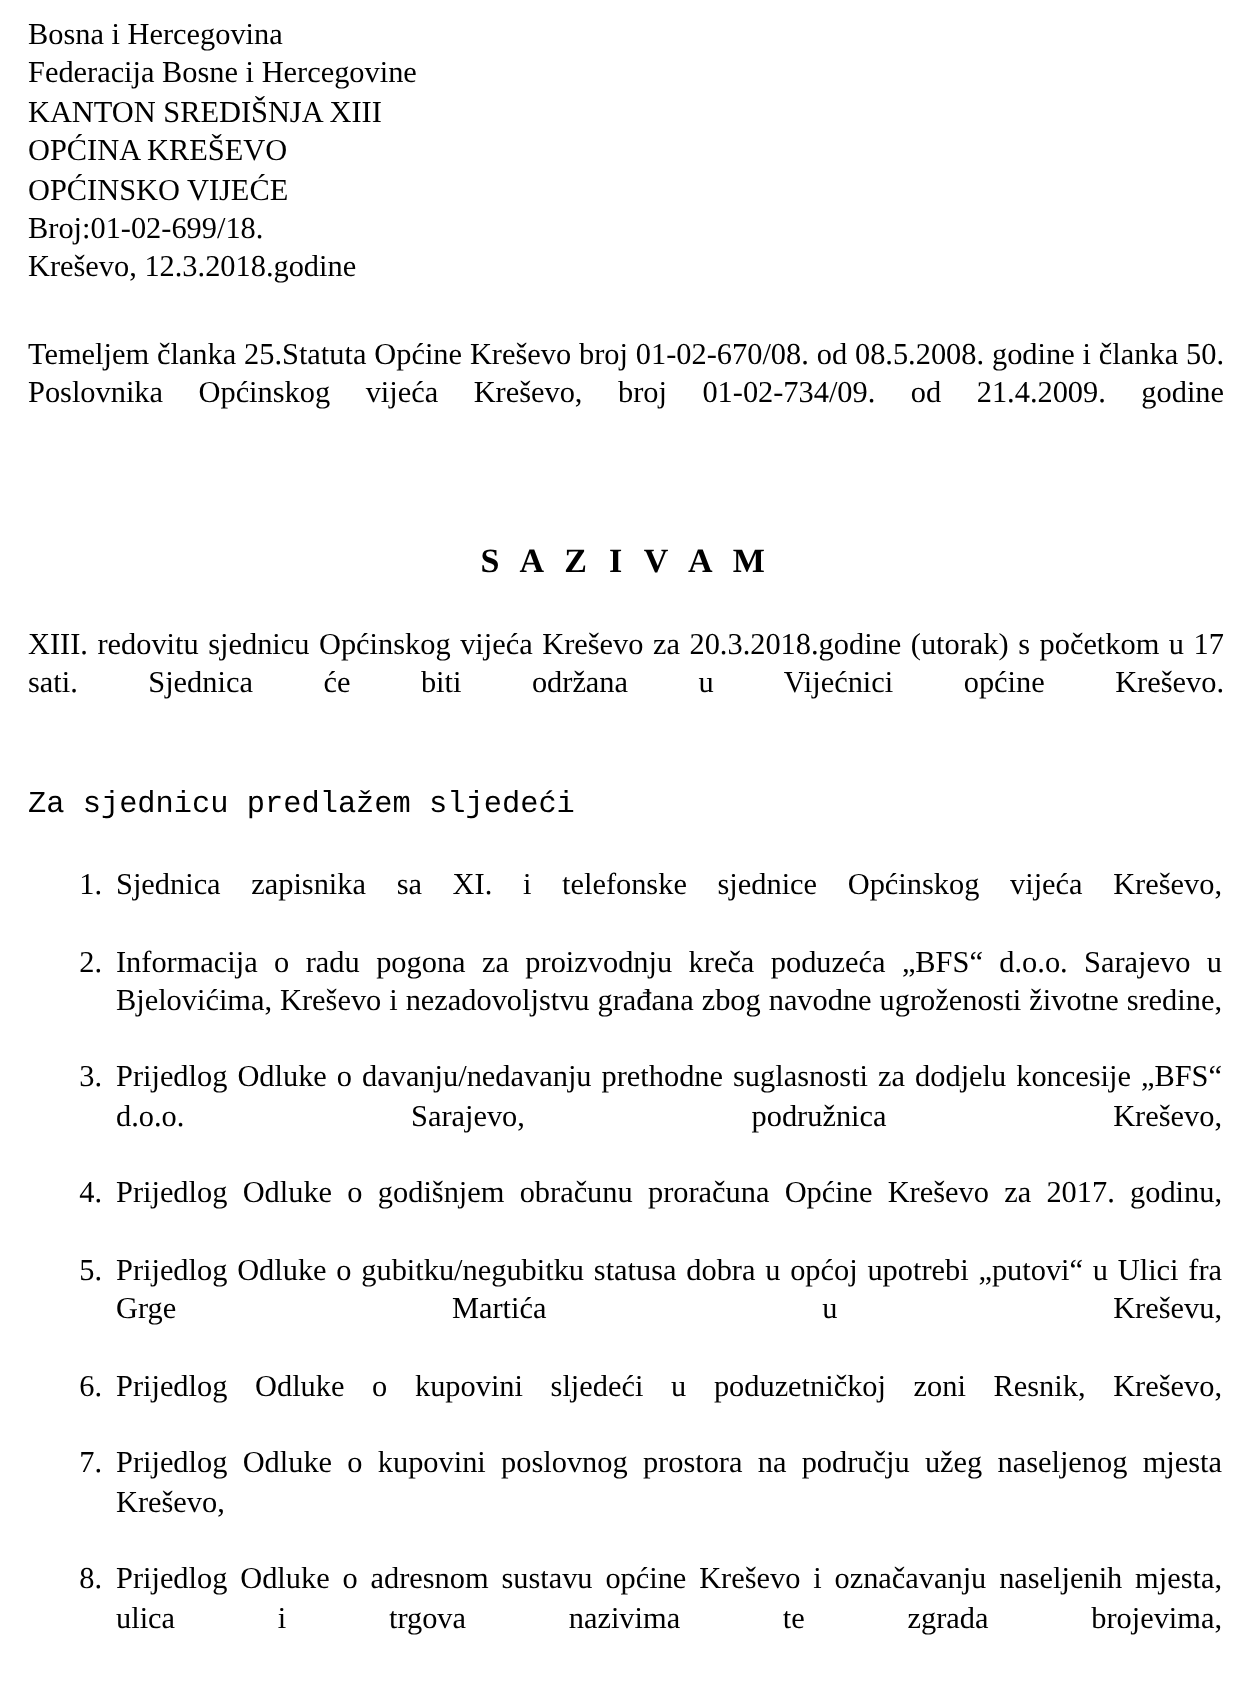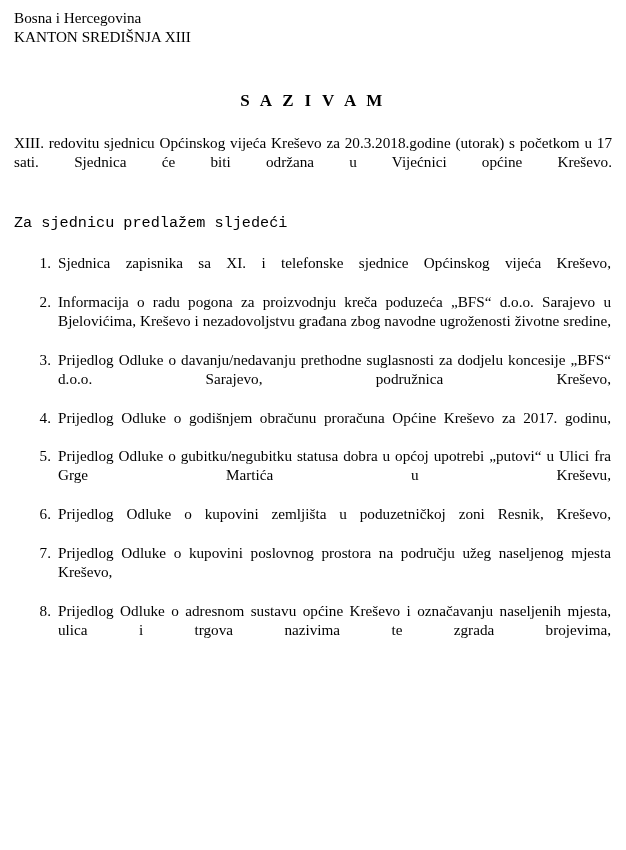--- a/index.html
+++ b/index.html
@@ -115,23 +115,29 @@
     content: none;
   }
 </style>
 </head>
 <body>
 
 <div class="page">
 
   <div class="letterhead">
     <div class="lh-line">Bosna i Hercegovina</div>
+    <div class="lh-line">Federacija Bosne i Hercegovine</div>
     <div class="lh-line">KANTON SREDIŠNJA XIII</div>
+    <div class="lh-line">OPĆINA KREŠEVO</div>
+    <div class="lh-line">OPĆINSKO VIJEĆE</div>
+    <div class="lh-line">Broj:01-02-699/18.</div>
+    <div class="lh-line">Kreševo, 12.3.2018.godine</div>
   </div>
 
+  <p class="para para-legal">Temeljem članka 25.Statuta Općine Kreševo broj 01-02-670/08. od 08.5.2008. godine i članka 50. Poslovnika Općinskog vijeća Kreševo, broj 01-02-734/09. od 21.4.2009. godine</p>
 
   <h2 class="heading heading-sazivam">S A Z I V A M</h2>
 
   <p class="para para-session">XIII. redovitu sjednicu Općinskog vijeća Kreševo za 20.3.2018.godine (utorak) s početkom u 17 sati. Sjednica će biti održana u Vijećnici općine Kreševo.</p>
 
   <p class="para para-follow nojust">Za sjednicu predlažem sljedeći</p>
 
 
   <ol class="agenda">
     <li class="agenda-item">
@@ -149,21 +155,21 @@
     <li class="agenda-item">
       <span class="agenda-num">4.</span>
       <span class="agenda-text">Prijedlog Odluke o godišnjem obračunu proračuna Općine Kreševo za 2017. godinu,</span>
     </li>
     <li class="agenda-item">
       <span class="agenda-num">5.</span>
       <span class="agenda-text">Prijedlog Odluke o gubitku/negubitku statusa dobra u općoj upotrebi  „putovi“ u Ulici fra Grge Martića u Kreševu,</span>
     </li>
     <li class="agenda-item">
       <span class="agenda-num">6.</span>
-      <span class="agenda-text">Prijedlog Odluke o kupovini zemljišta u poduzetničkoj zoni Resnik, Kreševo,</span>
+      <span class="agenda-text">Prijedlog Odluke o kupovini sljedeći u poduzetničkoj zoni Resnik, Kreševo,</span>
     </li>
     <li class="agenda-item">
       <span class="agenda-num">7.</span>
       <span class="agenda-text">Prijedlog Odluke o kupovini poslovnog prostora na području užeg naseljenog mjesta Kreševo,</span>
     </li>
     <li class="agenda-item">
       <span class="agenda-num">8.</span>
       <span class="agenda-text">Prijedlog Odluke o adresnom sustavu općine Kreševo i označavanju naseljenih mjesta, ulica i trgova nazivima te zgrada brojevima,</span>
     </li>
 

